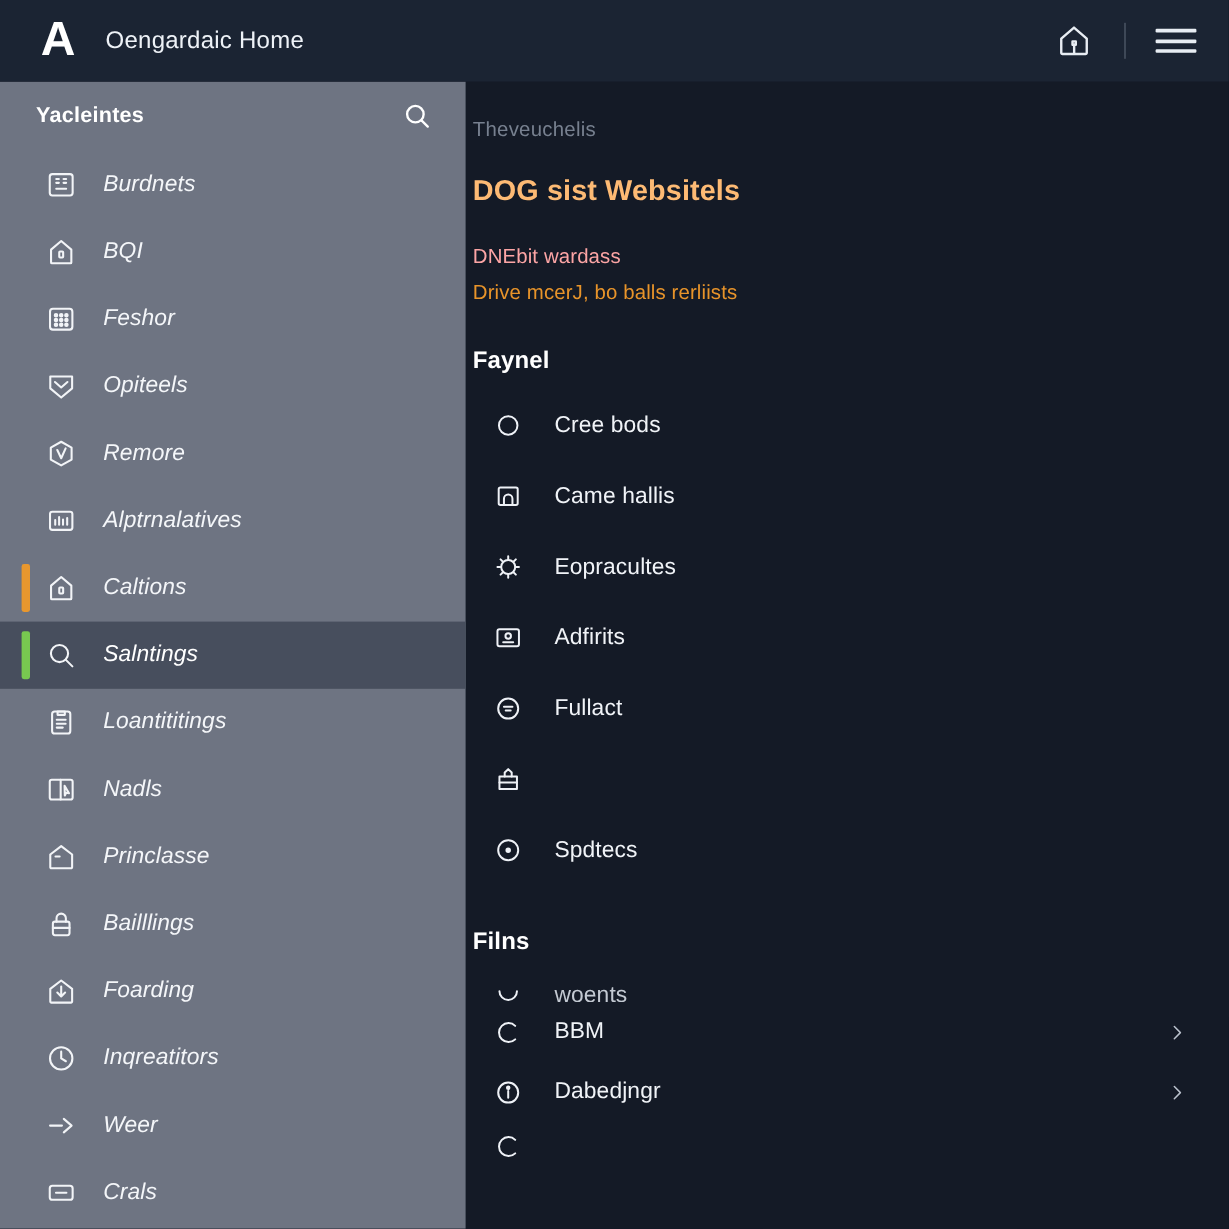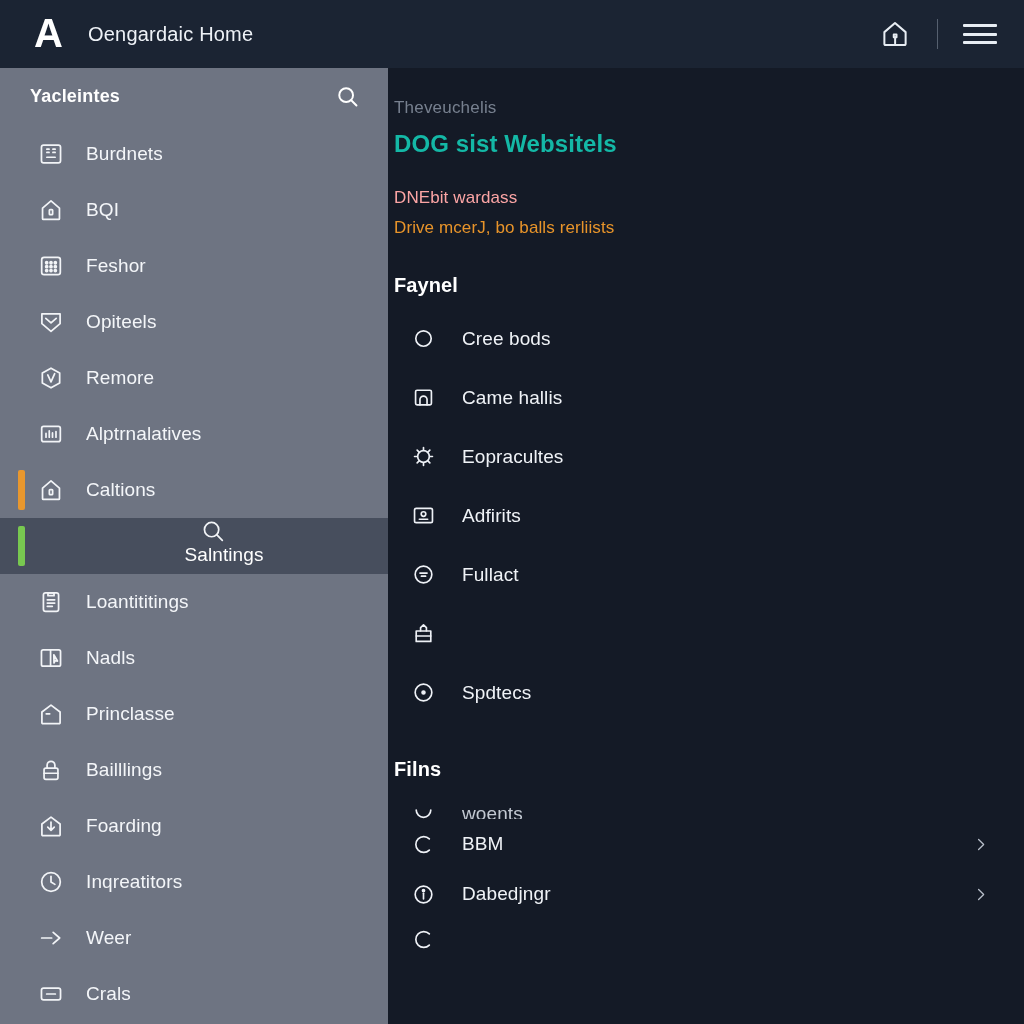--- a/index.html
+++ b/index.html
@@ -101,31 +101,32 @@
   }
 
   .nav-list { padding-top: 2px; }
 
   .nav-item {
     position: relative;
     height: 56px;
     display: flex;
     align-items: center;
     padding-left: 38px;
+    font-style: italic;
   }
   .nav-item .accent {
     position: absolute;
     left: 18px; top: 8px;
     width: 7px; height: 40px;
     border-radius: 2px;
     background: transparent;
   }
   .nav-item.accent-orange .accent { background: #e8972e; }
   .nav-item.accent-green .accent { background: #78c850; }
-  .nav-item.selected { background: #474e5d; flex-direction: column; }
+  .nav-item.selected { background: #474e5d; }
   .nav-icon {
     width: 26px; height: 26px;
     flex: 0 0 26px;
     display: flex; align-items: center; justify-content: center;
     color: #f2f4f7;
   }
   .nav-label {
     margin-left: 22px;
     font-size: 19px;
     color: #f4f6f9;
@@ -143,24 +144,24 @@
     background: #141a26;
     overflow: hidden;
     padding: 30px 24px 0 38px;
   }
   .breadcrumb {
     font-size: 17px;
     color: #77808f;
     letter-spacing: .2px;
   }
   .page-title {
-    margin-top: 12px;
+    margin-top: 28px;
     font-size: 24px;
     font-weight: 700;
-    color: #14b8a6;
+    color: #fdba74;
     letter-spacing: .1px;
   }
   .page-desc {
     margin-top: 30px;
     font-size: 17px;
     color: #fca5a5;
     letter-spacing: .1px;
   }
   .page-link {
     margin-top: 10px;

